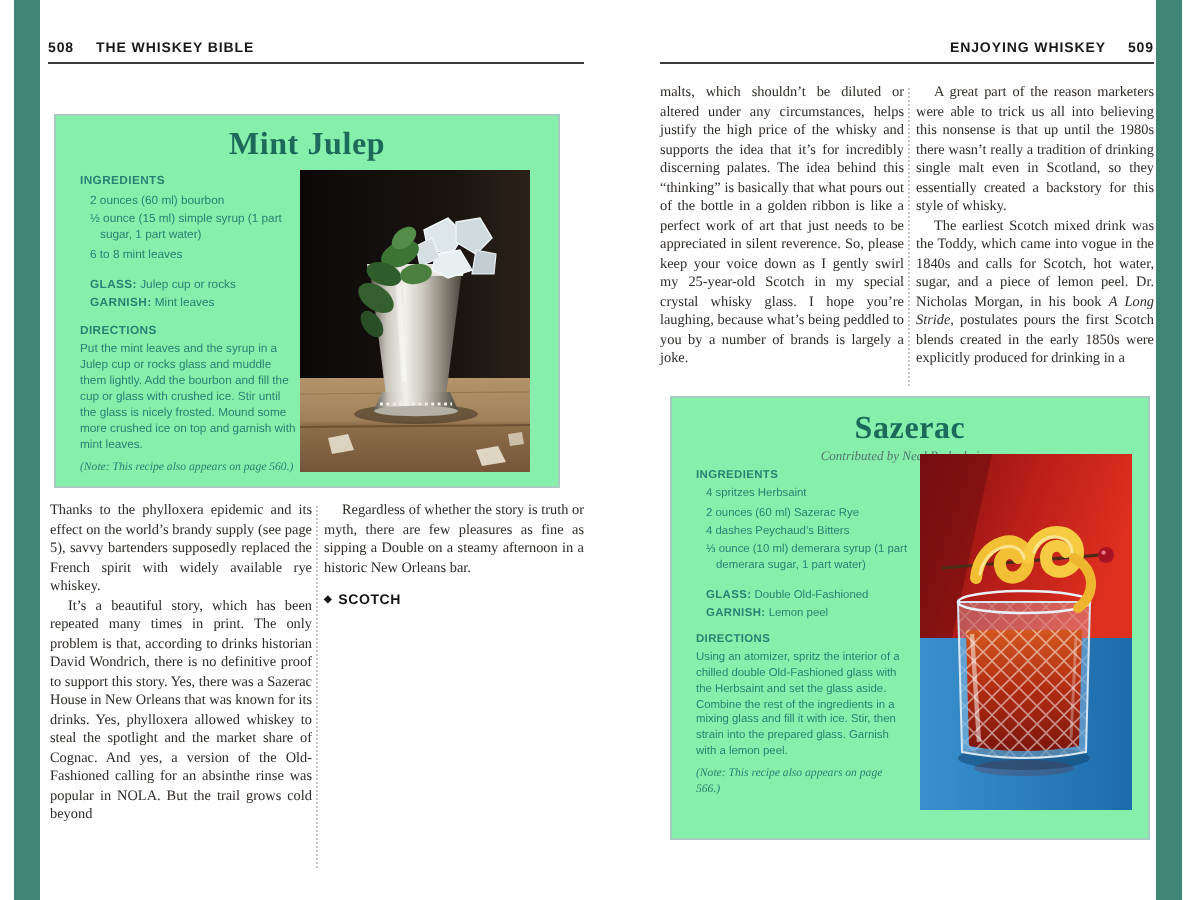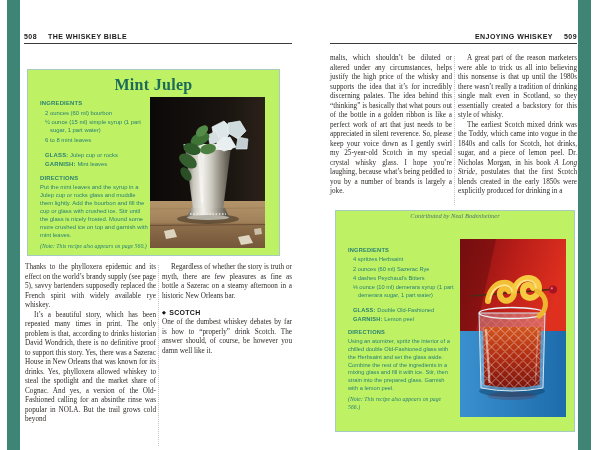--- a/index.html
+++ b/index.html
@@ -4,33 +4,33 @@
 <style>
   html,body { margin:0; padding:0; background:#ffffff; }
   .canvas {
     position:relative; width:600px; height:450px; background:#ffffff;
     overflow:hidden; font-family:"Liberation Sans", sans-serif;
   }
   .spine { position:absolute; top:0; bottom:0; width:13px; background:#3e8576; }
   .spine-left { left:7px; }
   .spine-right { left:578px; }
 
-  .page { position:absolute; top:12px; height:374px; }
+  .page { position:absolute; top:0; height:374px; }
   .page-left { left:24px; width:268px; }
   .page-right { left:330px; width:247px; }
 
   .pg-header {
     position:absolute; top:21px; left:0; right:0; display:flex; gap:11px;
     border-bottom:1px solid #3c3c3c; padding-bottom:3px;
     font-size:7px; font-weight:bold; letter-spacing:.45px; color:#181818;
   }
   .pg-header.right-align { justify-content:flex-end; }
 
   
-  .recipe-box { position:absolute; border:1px solid #a6ccc1; background:#bef264; }
+  .recipe-box { position:absolute; border:1px solid #a6ccc1; background:#86efac; }
   .box-mj { left:3px;  top:57px;  width:251px; height:185px; }
   .box-sz { left:5px;  top:198px; width:238px; height:220px; }
   .recipe-title {
     text-align:center; font-family:"Liberation Serif", serif; font-weight:bold;
     font-size:16px; color:#1b6a5a; margin:0; letter-spacing:.3px;
   }
   .box-mj .recipe-title { margin-top:6px; }
   .box-sz .recipe-title { margin-top:7px; }
   .recipe-sub {
     text-align:center; font-family:"Liberation Serif", serif; font-style:italic;
@@ -165,46 +165,46 @@
         </svg>
       </div>
     </div>
 
     <div class="body-col col-1">
       <p>Thanks to the phylloxera epidemic and its effect on the world’s brandy supply (see page 5), savvy bartenders supposedly replaced the French spirit with widely available rye whiskey.</p>
       <p class="ind">It’s a beautiful story, which has been repeated many times in print. The only problem is that, according to drinks historian David Wondrich, there is no definitive proof to support this story. Yes, there was a Sazerac House in New Orleans that was known for its drinks. Yes, phylloxera allowed whiskey to steal the spotlight and the market share of Cognac. And yes, a version of the Old-Fashioned calling for an absinthe rinse was popular in NOLA. But the trail grows cold beyond</p>
     </div>
     <div class="col-rule rule-l"></div>
     <div class="body-col col-2">
-      <p class="ind">Regardless of whether the story is truth or myth, there are few pleasures as fine as bottle a Sazerac on a steamy afternoon in a historic New Orleans bar.</p>
+      <p class="ind">Regardless of whether the story is truth or myth, there are few pleasures as fine as sipping a Double on a steamy afternoon in a historic New Orleans bar.</p>
       <div class="sub-heading">
         <span class="diamond">◆</span>
         <span>SCOTCH</span>
       </div>
-      <p>One of the dumbest whiskey debates by far is how to “properly” drink Scotch. The answer should, of course, be however you damn well like it.</p>
     </div>
   </div>
 
   <div class="page page-right">
 
     <div class="pg-header right-align">
       <span>ENJOYING WHISKEY</span>
       <span>509</span>
     </div>
 
     <div class="body-col col-1">
       <p>malts, which shouldn’t be diluted or altered under any circumstances, helps justify the high price of the whisky and supports the idea that it’s for incredibly discerning palates. The idea behind this “thinking” is basically that what pours out of the bottle in a golden ribbon is like a perfect work of art that just needs to be appreciated in silent reverence. So, please keep your voice down as I gently swirl my 25-year-old Scotch in my special crystal whisky glass. I hope you’re laughing, because what’s being peddled to you by a number of brands is largely a joke.</p>
     </div>
     <div class="col-rule rule-r"></div>
     <div class="body-col col-2">
       <p class="ind">A great part of the reason marketers were able to trick us all into believing this nonsense is that up until the 1980s there wasn’t really a tradition of drinking single malt even in Scotland, so they essentially created a backstory for this style of whisky.</p>
-      <p class="ind"><span>The earliest Scotch mixed drink was the Toddy, which came into vogue in the 1840s and calls for Scotch, hot drinks, sugar, and a piece of lemon peel. Dr. Nicholas Morgan, in his book </span><span class="booktitle">A Long Stride</span><span>, postulates that the first Scotch blends created in the early 1850s were explicitly produced for drinking in a</span></p>
+      <p class="ind"><span>The earliest Scotch mixed drink was the Toddy, which came into vogue in the 1840s and calls for Scotch, hot water, sugar, and a piece of lemon peel. Dr. Nicholas Morgan, in his book </span><span class="booktitle">A Long Stride</span><span>, postulates pours the first Scotch blends created in the early 1850s were explicitly produced for drinking in a</span></p>
     </div>
 
     <div class="recipe-box box-sz">
+      <h2 class="recipe-title">Sazerac</h2>
       <div class="recipe-sub">Contributed by Neal Bodenheimer</div>
 
       <div class="box-text">
         <div class="lbl">INGREDIENTS</div>
         <div class="ing">4 spritzes Herbsaint</div>
         <div class="ing">2 ounces (60 ml) Sazerac Rye</div>
         <div class="ing">4 dashes Peychaud’s Bitters</div>
         <div class="ing">⅓ ounce (10 ml) demerara syrup (1 part demerara sugar, 1 part water)</div>
         <div class="sp-md"></div>
         <div class="gl-line">

